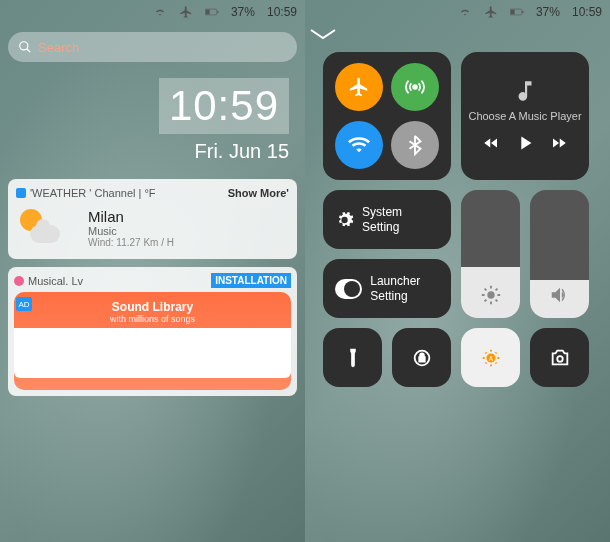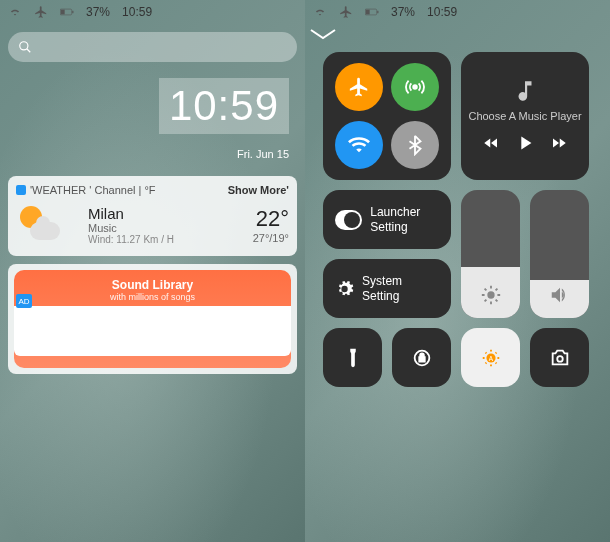--- a/index.html
+++ b/index.html
@@ -1,26 +1,26 @@
 <!DOCTYPE html>
 <html><head>
 <meta charset="utf-8">
 <style>
 *{margin:0;padding:0;box-sizing:border-box;font-family:-apple-system,BlinkMacSystemFont,sans-serif}
 body{width:610px;height:542px;display:flex;background:#5a7a78;overflow:hidden}
 .screen{width:305px;height:542px;position:relative;background:linear-gradient(135deg,#6b8a85 0%,#7a9590 50%,#5a7570 100%)}
 .screen::before{content:'';position:absolute;inset:0;background:radial-gradient(ellipse at 40% 60%,rgba(180,200,195,.4) 0%,transparent 60%);pointer-events:none}
-.statusbar{height:24px;display:flex;align-items:center;gap:12px;padding:0 8px;font-size:12px;color:#333;position:relative;z-index:2}
+.statusbar{height:24px;display:flex;align-items:center;justify-content:flex-end;gap:12px;padding:0 8px;font-size:12px;color:#333;position:relative;z-index:2}
 .statusbar .ico{width:14px;height:14px;display:flex;align-items:center;justify-content:center}
 .search{margin:8px;height:30px;background:rgba(255,255,255,.35);border-radius:15px;display:flex;align-items:center;padding:0 10px;gap:6px;position:relative;z-index:2}
 .search input{border:none;background:transparent;outline:none;flex:1;font-size:13px;color:#fff}
 .search input::placeholder{color:rgba(255,160,140,.9)}
 .clock-block{text-align:right;padding:8px 16px;position:relative;z-index:2}
 .clock-time{display:inline-block;background:rgba(255,255,255,.3);padding:4px 10px;font-size:42px;font-weight:300;color:#fff;letter-spacing:1px}
-.clock-date{color:#fff;font-size:11px;margin-top:14px}
+.clock-date{color:#fff;font-size:20px;margin-top:6px}
 .card{margin:8px;background:rgba(255,255,255,.85);border-radius:8px;padding:8px;position:relative;z-index:2;font-size:12px}
 .weather-hdr{display:flex;justify-content:space-between;align-items:center;margin-bottom:6px}
 .weather-hdr .lbl{color:#555;font-size:11px;display:flex;align-items:center;gap:4px}
 .weather-hdr .more{color:#333;font-weight:600;font-size:11px}
 .weather-body{display:flex;align-items:center;gap:26px}
 .weather-icon{width:46px;height:46px;position:relative}
 .sun{width:22px;height:22px;background:#ffa726;border-radius:50%;position:absolute;top:4px;left:4px}
 .cloud{width:30px;height:18px;background:#e0e0e0;border-radius:12px;position:absolute;bottom:8px;right:2px}
 .cloud::before{content:'';position:absolute;width:14px;height:14px;background:#e0e0e0;border-radius:50%;top:-6px;left:6px}
 .weather-info{flex:1}
@@ -89,20 +89,21 @@
     <span>10:59</span>
   </div>
 
   <div class="search">
     <span>
         <svg width="14" height="14" viewBox="0 0 24 24" fill="none" stroke="#fff" stroke-width="2">
           <circle cx="10" cy="10" r="7"></circle>
           <path d="M21 21l-6-6"></path>
         </svg>
       </span>
+    <input placeholder="Search" style="">
   </div>
 
   <div class="clock-block">
     <div class="clock-time">10:59</div>
     <div class="clock-date">Fri. Jun 15</div>
   </div>
 
   <div class="card">
     <div class="weather-hdr">
       <span class="lbl">
@@ -114,28 +115,31 @@
     <div class="weather-body">
       <div class="weather-icon">
           <div class="sun"></div>
           <div class="cloud"></div>
         </div>
       <div class="weather-info">
         <div class="weather-city">Milan</div>
         <div class="weather-cond">Music</div>
         <div class="weather-wind">Wind: 11.27 Km / H</div>
       </div>
-      <div class="weather-temp">
-        <div class="cur">22°</div>
-        <div class="range">27°/19°</div>
-      </div>
     </div>
   </div>
 
   <div class="card music-card" style="padding:6px;position:relative">
+    <div class="hdr">
+      <span class="t">
+          <span class="mnote"></span>
+          <span>Musical. Lv</span>
+        </span>
+      <span class="badge">INSTALLATION</span>
+    </div>
     <span class="adtag">AD</span>
     <div class="sound-lib">
       <div class="tt">Sound Library</div>
       <div class="sub">with millions of songs</div>
       <div class="preview"></div>
     </div>
   </div>
 </div>
 
 <div class="screen">
@@ -213,28 +217,28 @@
                 <path d="M13 6v12l8-6zm-1 6L4 6v12z"></path>
               </svg>
             </span>
         </div>
       </div>
     </div>
 
     <div class="cc-row">
       <div class="col">
         <div class="tile setting-tile">
+          <svg width="20" height="20" viewBox="0 0 24 24" fill="#fff">
+              <path d="M12 8a4 4 0 100 8 4 4 0 000-8zm9 4l2 1-1 3-2-1a8 8 0 01-2 2l1 2-3 1-1-2h-2l-1 2-3-1 1-2a8 8 0 01-2-2l-2 1-1-3 2-1v-2l-2-1 1-3 2 1a8 8 0 012-2l-1-2 3-1 1 2h2l1-2 3 1-1 2a8 8 0 012 2l2-1 1 3-2 1z"></path>
+            </svg>
+          <div class="txt">System Setting</div>
+        </div>
+        <div class="tile setting-tile">
           <div class="toggle"></div>
           <div class="txt">Launcher Setting</div>
-        </div>
-        <div class="tile setting-tile">
-          <svg width="20" height="20" viewBox="0 0 24 24" fill="#fff">
-              <path d="M12 8a4 4 0 100 8 4 4 0 000-8zm9 4l2 1-1 3-2-1a8 8 0 01-2 2l1 2-3 1-1-2h-2l-1 2-3-1 1-2a8 8 0 01-2-2l-2 1-1-3 2-1v-2l-2-1 1-3 2 1a8 8 0 012-2l-1-2 3-1 1 2h2l1-2 3 1-1 2a8 8 0 012 2l2-1 1 3-2 1z"></path>
-            </svg>
-          <div class="txt">System Setting</div>
         </div>
       </div>
       <div class="slider brightness">
         <div class="fill"></div>
         <svg class="sico" width="22" height="22" viewBox="0 0 24 24" fill="#888">
             <circle cx="12" cy="12" r="4"></circle>
             <path d="M12 2v3m0 14v3M2 12h3m14 0h3M5 5l2 2m10 10l2 2M5 19l2-2m10-10l2-2" stroke="#888" stroke-width="2"></path>
           </svg>
       </div>
       <div class="slider volume">

